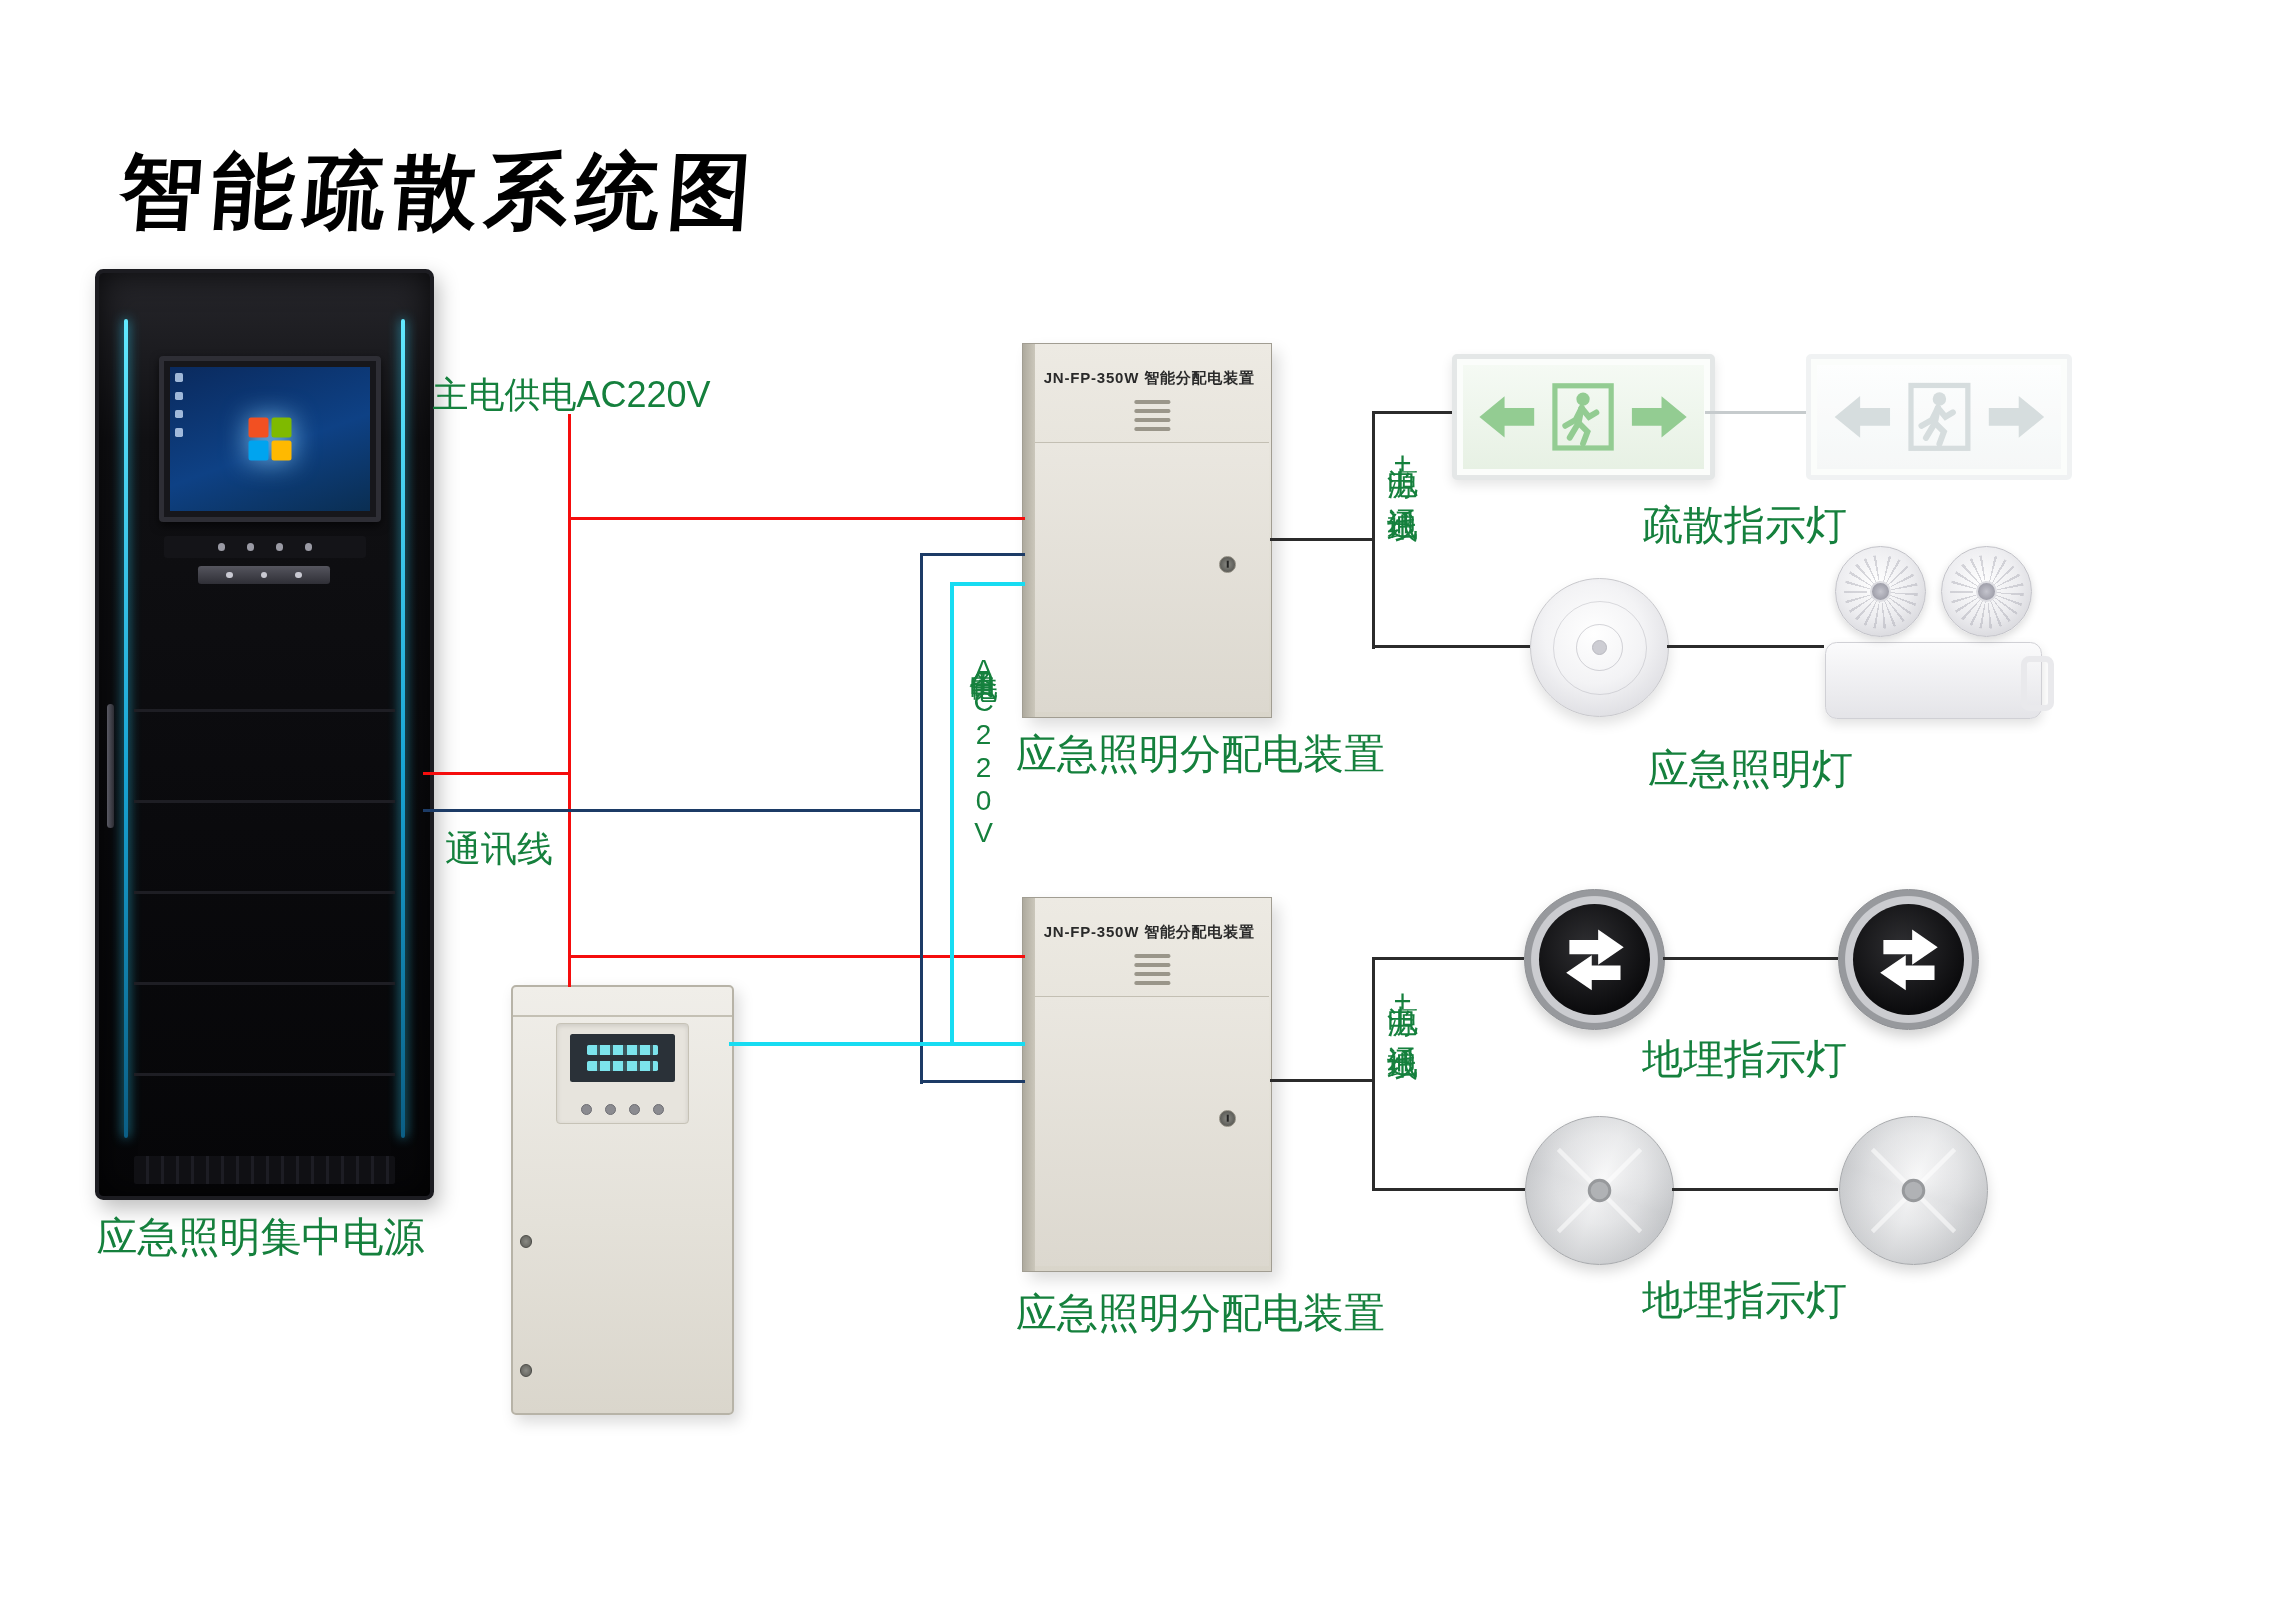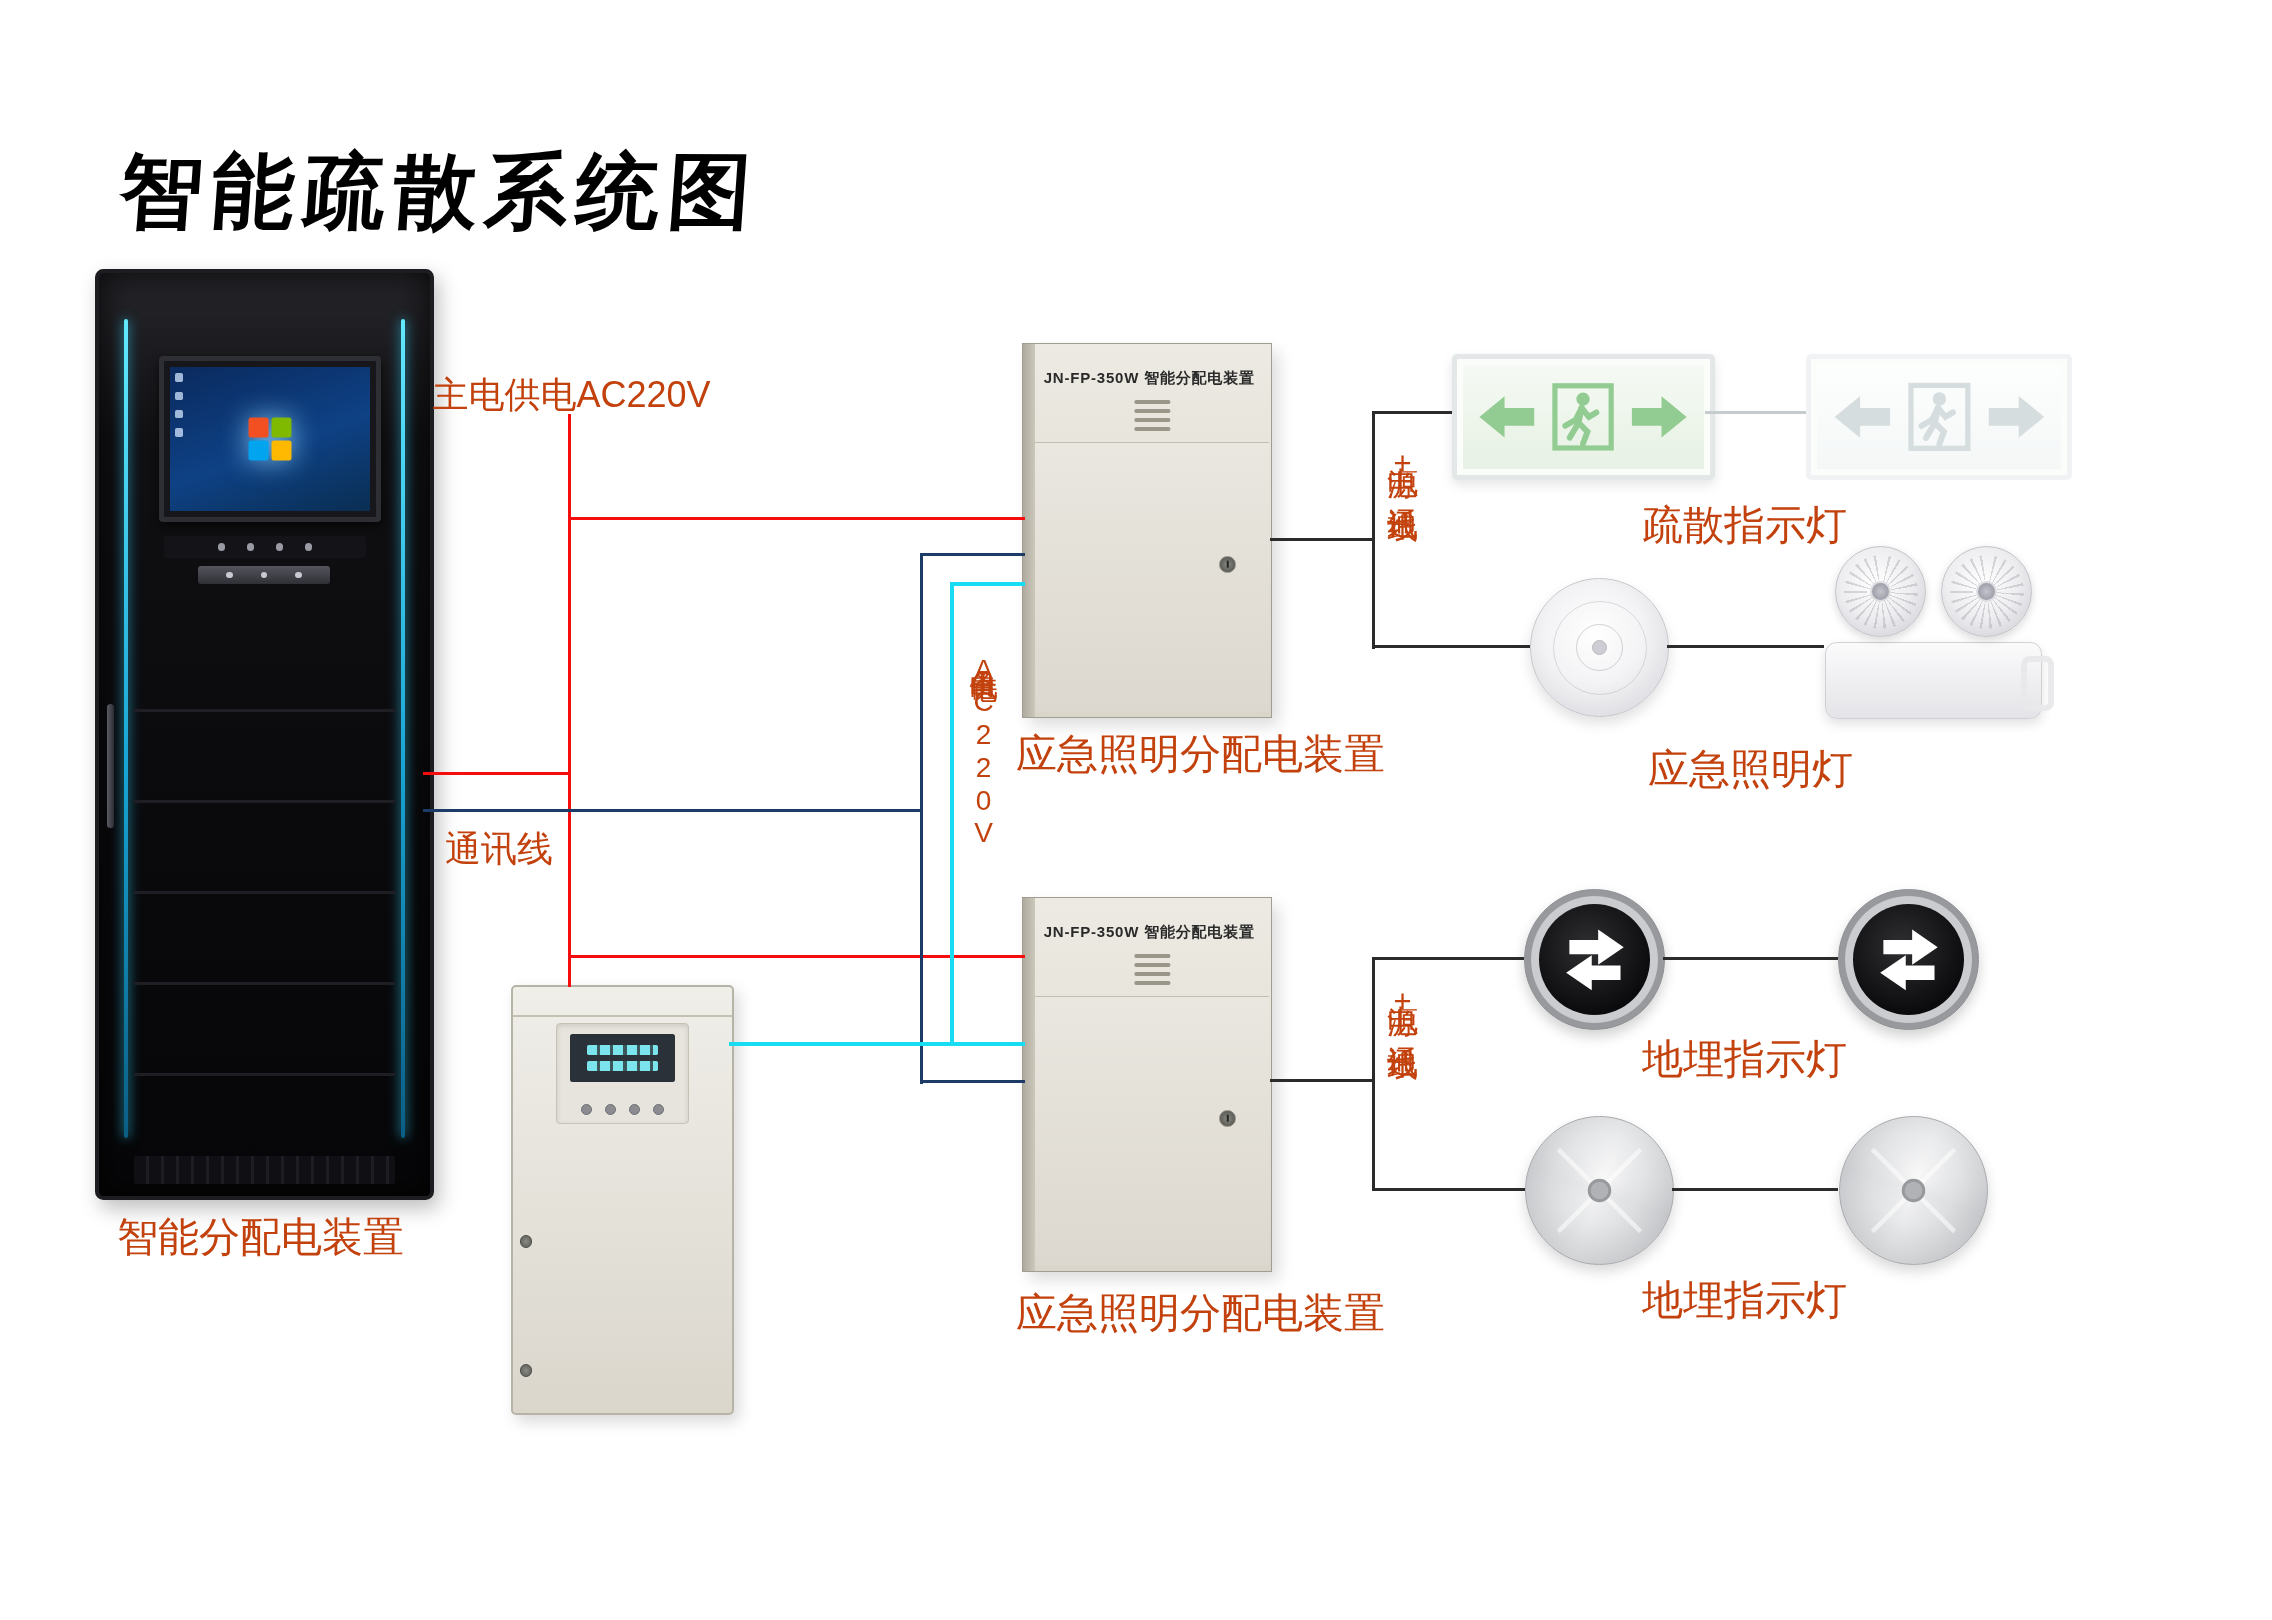--- a/index.html
+++ b/index.html
@@ -1,20 +1,20 @@
 <!DOCTYPE html>
 <html style="font-size:13.2px"><head>
 <meta charset="utf-8">
 <style>
   html,body{margin:0;padding:0;background:#fff;}
   .page{position:relative;width:2273px;height:1620px;background:#ffffff;overflow:hidden;
         font-family:"Liberation Sans",sans-serif;color:#000;}
 
   
-  .lbl{position:absolute;color:#c2410c;white-space:nowrap;}
+  .lbl{position:absolute;color:#15803d;white-space:nowrap;}
   .lbl.center{text-align:center;}
   .wire{position:absolute;}
   .wire.red{background:#f50d0d;}
   .wire.navy{background:#1c3b66;}
   .wire.cyan{background:#17dcf2;}
   .wire.dark{background:#2b2b2b;}
   .vtext{writing-mode:vertical-rl;text-orientation:upright;letter-spacing:1.7px;}
 
   
   .title{position:absolute;left:120px;top:137px;font-family:"Liberation Serif",serif;
@@ -172,21 +172,21 @@
       </div>
     <div class="cab-panel2">
         <i></i>
         <i></i>
         <i></i>
       </div>
     <div class="rack-shelves"></div>
     <div class="cab-handle"></div>
     <div class="cab-vent"></div>
   </div>
-  <div class="lbl dev-label center" style="left:95px;top:1210px;width:331px;">智能分配电装置</div>
+  <div class="lbl dev-label center" style="left:95px;top:1210px;width:331px;">应急照明集中电源</div>
 
   <div class="pwr-cab">
     <div class="pwr-seam"></div>
     <div class="pwr-display">
       <div class="pwr-screen">
           <i></i>
           <i></i>
         </div>
       <div class="pwr-btns">
           <i></i>

